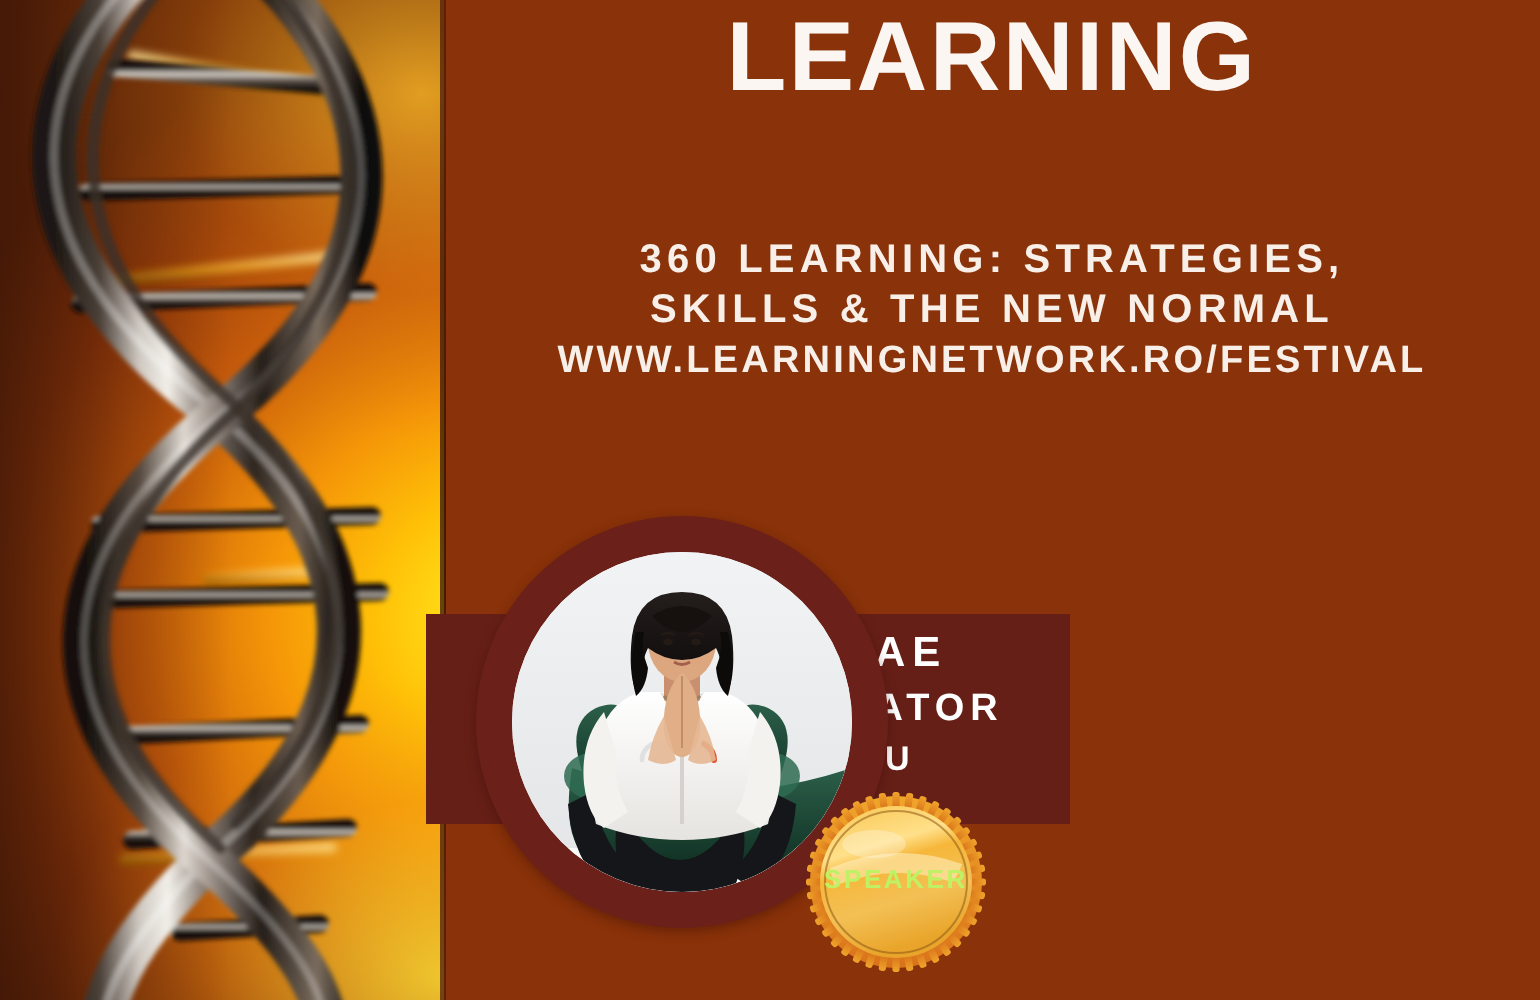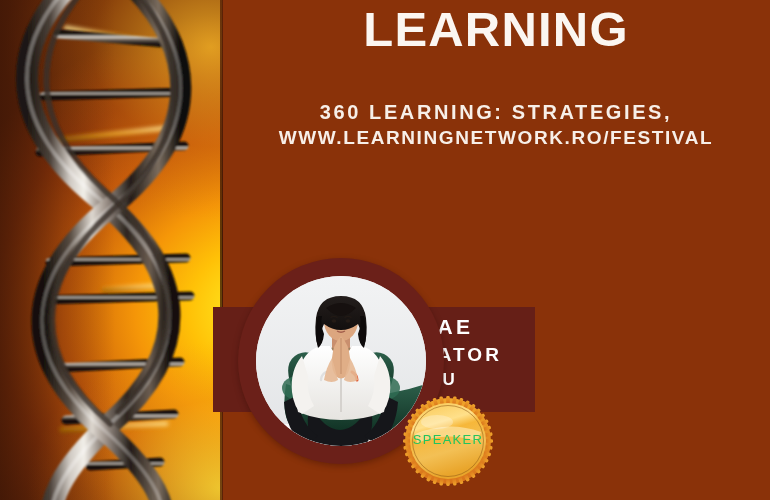--- a/index.html
+++ b/index.html
@@ -67,21 +67,21 @@
     color: #FBF6F1;
     font-weight: bold;
     font-size: 49px;
     line-height: 50px;
     letter-spacing: 1.2px;
     text-transform: uppercase;
   }
 
   .subtitle-block {
     position: absolute;
-    left: 0; top: 100px;
+    left: 0; top: 118px;
     width: 548px;
     text-align: center;
   }
   .subtitle-line {
     display: block;
     color: #F7EFE8;
     font-weight: bold;
     font-size: 20px;
     line-height: 25px;
     letter-spacing: 2.6px;
@@ -162,23 +162,23 @@
     left: 403px; top: 396px;
     width: 90px; height: 90px;
   }
   .badge-svg { display: block; }
   .badge-label {
     position: absolute;
     left: 0; top: 36px;
     width: 90px;
     text-align: center;
     font-size: 13px;
-    font-weight: normal;
+    font-weight: bold;
     letter-spacing: 1.3px;
-    color: #22c55e;
+    color: #bef264;
     text-transform: uppercase;
   }
 </style>
 </head>
 <body>
 
 <div id="poster">
 
   <div class="art-panel">
     <div class="glow-top"></div>
@@ -274,20 +274,21 @@
   <div class="panel-edge"></div>
 
   <div class="content">
 
     <div class="title-block">
       <span class="title-line">LEARNING</span>
     </div>
 
     <div class="subtitle-block">
       <span class="subtitle-line">360 LEARNING: STRATEGIES,</span>
+      <span class="subtitle-line">SKILLS &amp; THE NEW NORMAL</span>
       <span class="url-line">WWW.LEARNINGNETWORK.RO/FESTIVAL</span>
     </div>
   </div>
 
   <div class="speaker-panel"></div>
 
   <div class="speaker-text">
     <span class="speaker-name">OANA NICULAE</span>
     <span class="speaker-role">EXPERT FACILITATOR</span>
     <span class="speaker-org">POINTS OF YOU</span>

